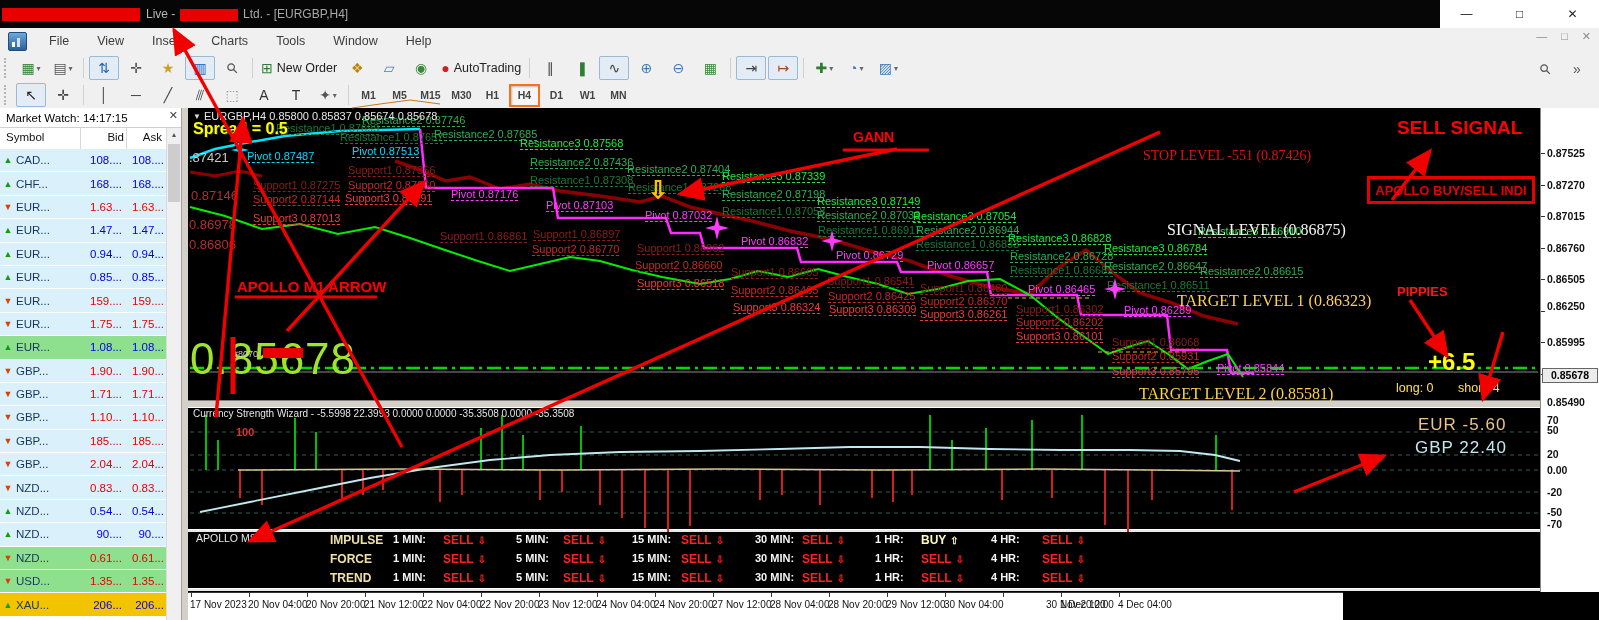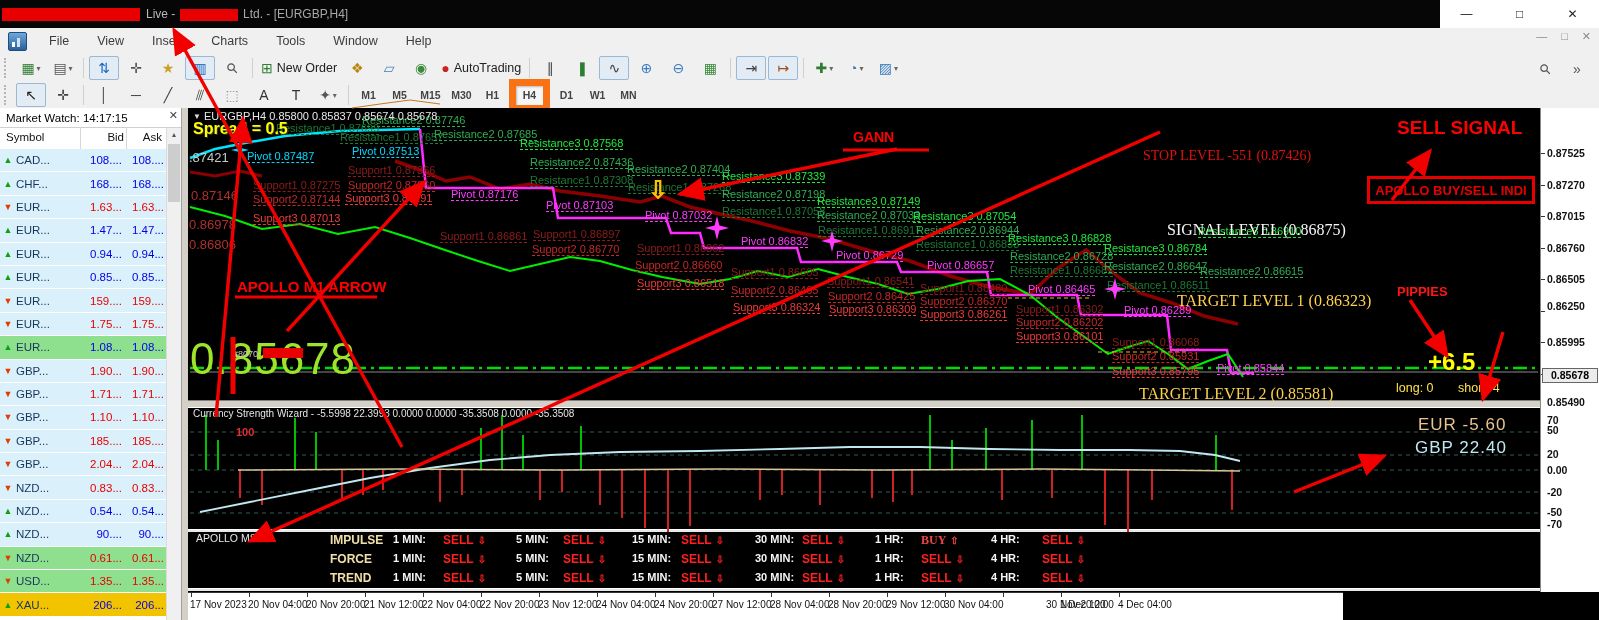--- a/index.html
+++ b/index.html
@@ -26,21 +26,21 @@
   .grip{width:5px;height:20px;margin:0 4px;border-left:2px dotted #b5b5b5;}
   .tbtn{min-width:24px;height:22px;margin:0 1px;display:flex;align-items:center;justify-content:center;
     font-size:14px;border:1px solid transparent;border-radius:2px;padding:0 2px;}
   .tbtn.pressed{background:#e3ecf5;border:1px solid #9ab8d8;}
   .tbtn .dd{font-size:8px;color:#666;margin-left:2px;}
   .tbtn .lbl{font-size:12.5px;color:#222;margin-left:4px;white-space:nowrap;}
   .tbsep{width:1px;height:20px;background:#cfcfcf;margin:0 4px;}
   .rot45{display:inline-block;transform:rotate(-45deg);}
   .tfbtn{width:27px;height:19px;margin:0 1px;display:flex;align-items:center;justify-content:center;
     font-size:10.5px;font-weight:bold;color:#444;border:1px solid transparent;}
-  .tfbtn.active{background:#f6f6f6;border:7px solid #f97316;box-shadow:inset 1px 1px 2px #bbb;text-align:right;}
+  .tfbtn.active{background:#f6f6f6;border:2px solid #f97316;box-shadow:inset 1px 1px 2px #bbb;text-align:right;}
   #tb1right{position:absolute;right:6px;top:57px;display:flex;align-items:center;color:#555;}
   
   #mw{left:0;top:108px;width:188px;height:512px;background:#fff;}
   #mw-header{left:0;top:0;width:186px;height:20px;background:#fff;border-bottom:1px solid #d0d0d0;
     font-size:11.5px;color:#000;line-height:20px;padding-left:6px;box-sizing:border-box;}
   #mw-close{position:absolute;right:10px;top:1px;color:#444;font-size:11px;}
   #mw-cols{left:0;top:20px;width:166px;height:21px;border-bottom:1px solid #c8c8c8;font-size:11.5px;color:#111;}
   #mw-body{left:0;top:41px;width:166px;}
   .mwrow{display:flex;align-items:center;height:22.4px;background:#daf0fa;border-bottom:1px solid #fff;
     font-size:11.5px;}
@@ -99,21 +99,21 @@
   #csw-header{left:193px;top:408px;color:#e4e4e4;font-size:10px;z-index:4;}
   #csw-100{left:236px;top:426px;color:#e03030;font-size:11px;font-weight:bold;z-index:4;}
   #eur-lbl{left:1418px;top:415px;color:#e8c48e;font-size:17px;z-index:4;letter-spacing:1px;}
   #gbp-lbl{left:1415px;top:438px;color:#bfe8f0;font-size:17px;z-index:4;letter-spacing:1px;}
   
   #msp-title{left:196px;top:532px;color:#e8e8e8;font-size:10.5px;z-index:4;}
   .msp-name{position:absolute;color:#efe0a8;font-size:12px;font-weight:bold;z-index:4;}
   .msp-tf{position:absolute;color:#f5f5f5;font-size:11px;font-weight:bold;z-index:4;}
   .msp-val{position:absolute;font-size:12px;font-weight:bold;z-index:4;}
   .msp-val.sell{color:#ff2020;}
-  .msp-val.buy{color:#ef4444;font-family:Liberation Serif, serif;}
+  .msp-val.buy{color:#fef9c3;}
   .msp-val .ar{font-size:10px;margin-left:4px;}
   svg{position:absolute;left:0;top:0;pointer-events:none;}
   #lines{z-index:2;}
   #arrows{z-index:90;}
 </style>
 </head>
 <body>
 
 <div id="app">
 

